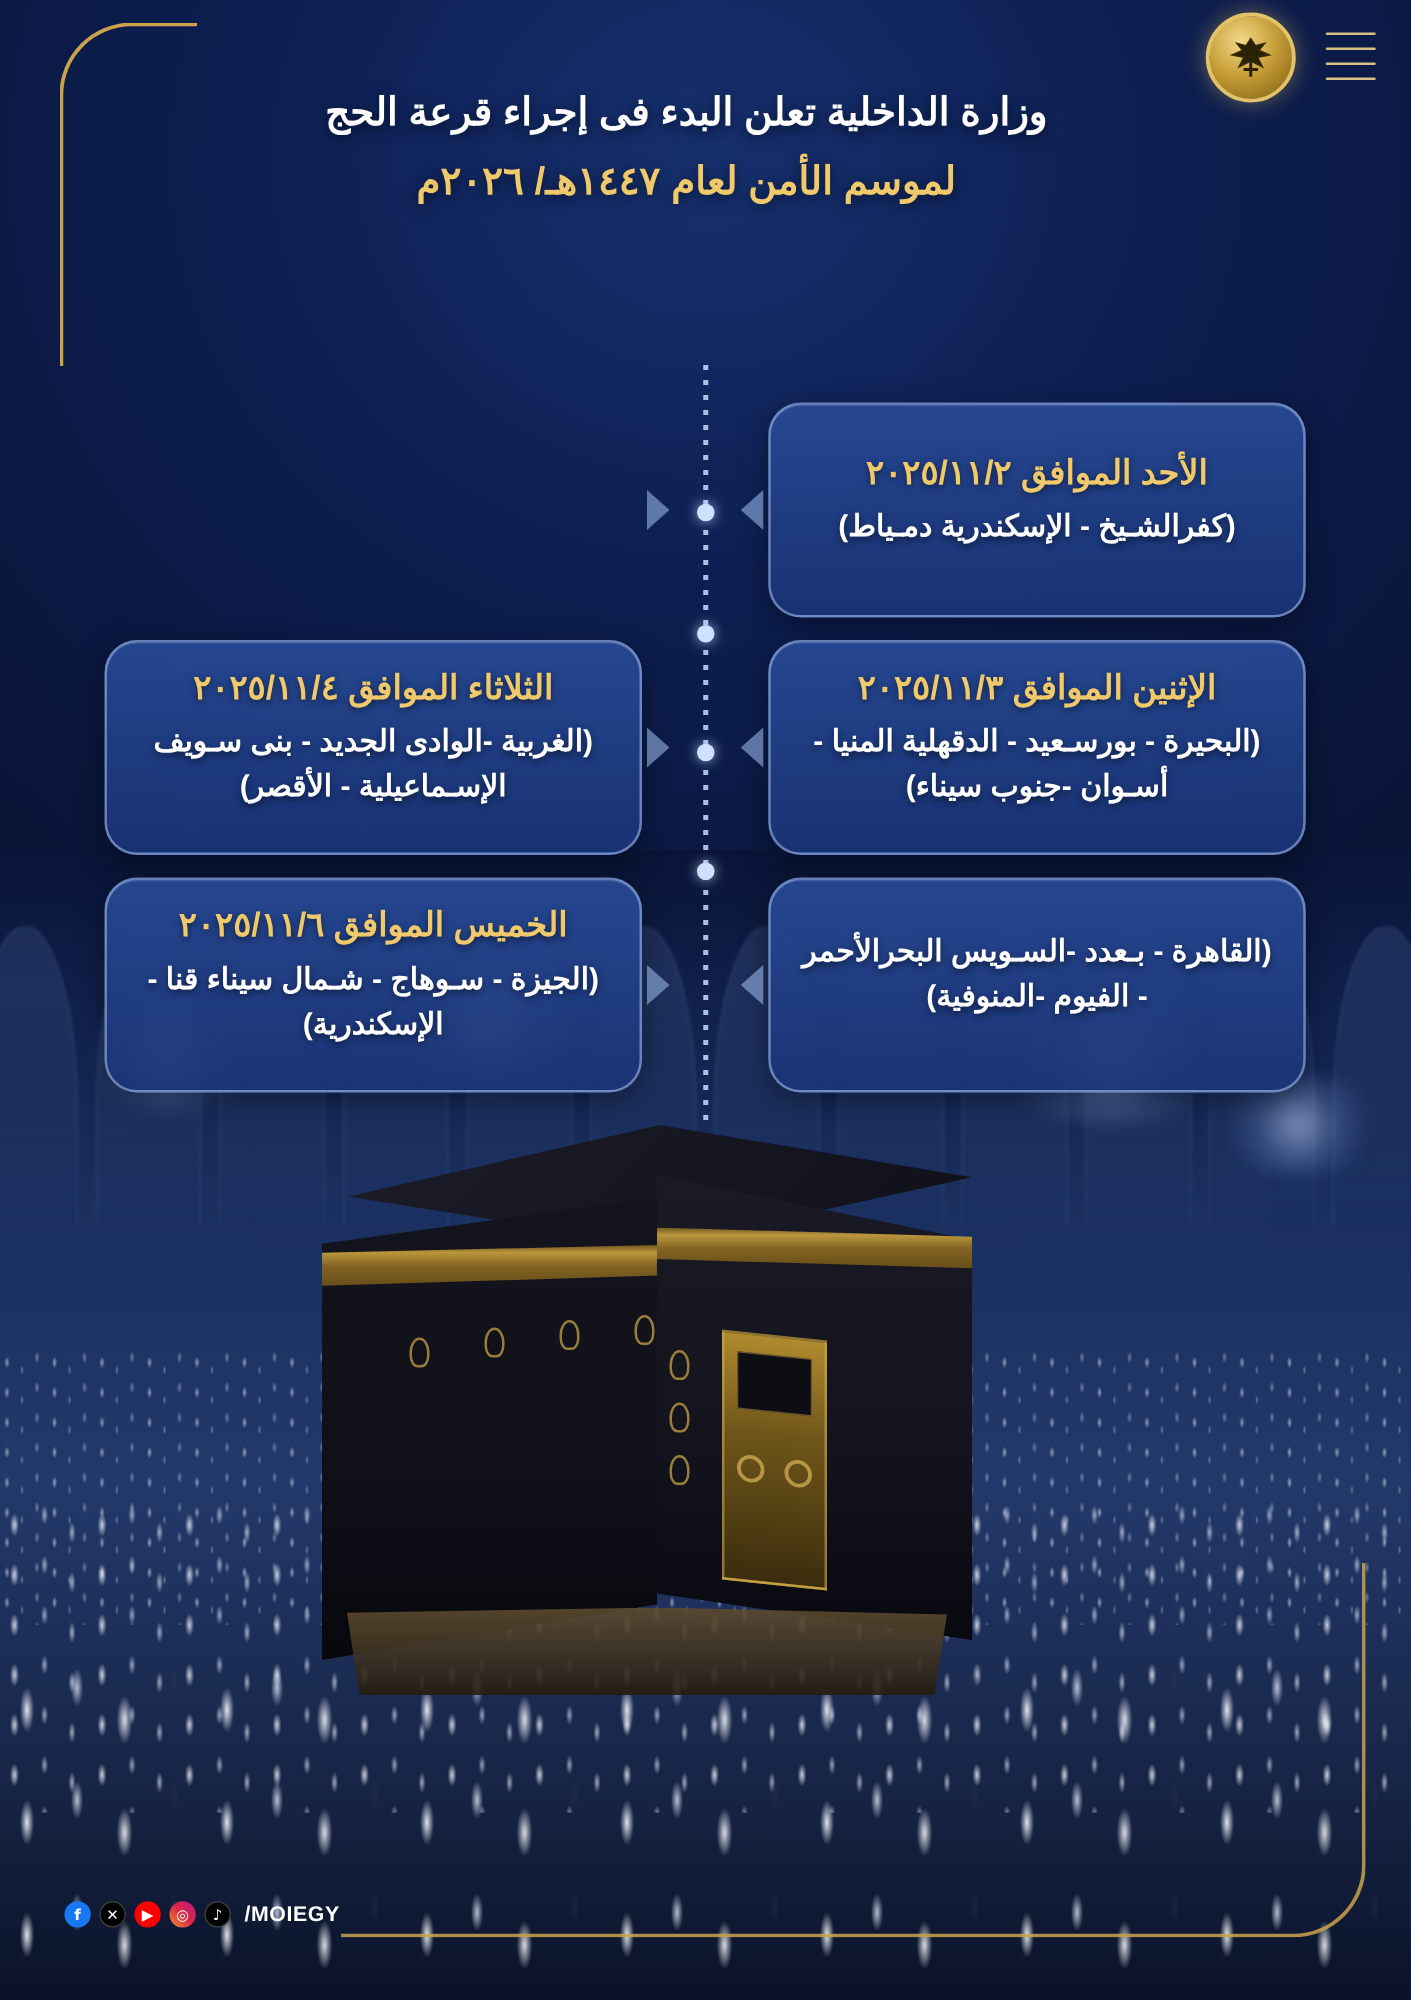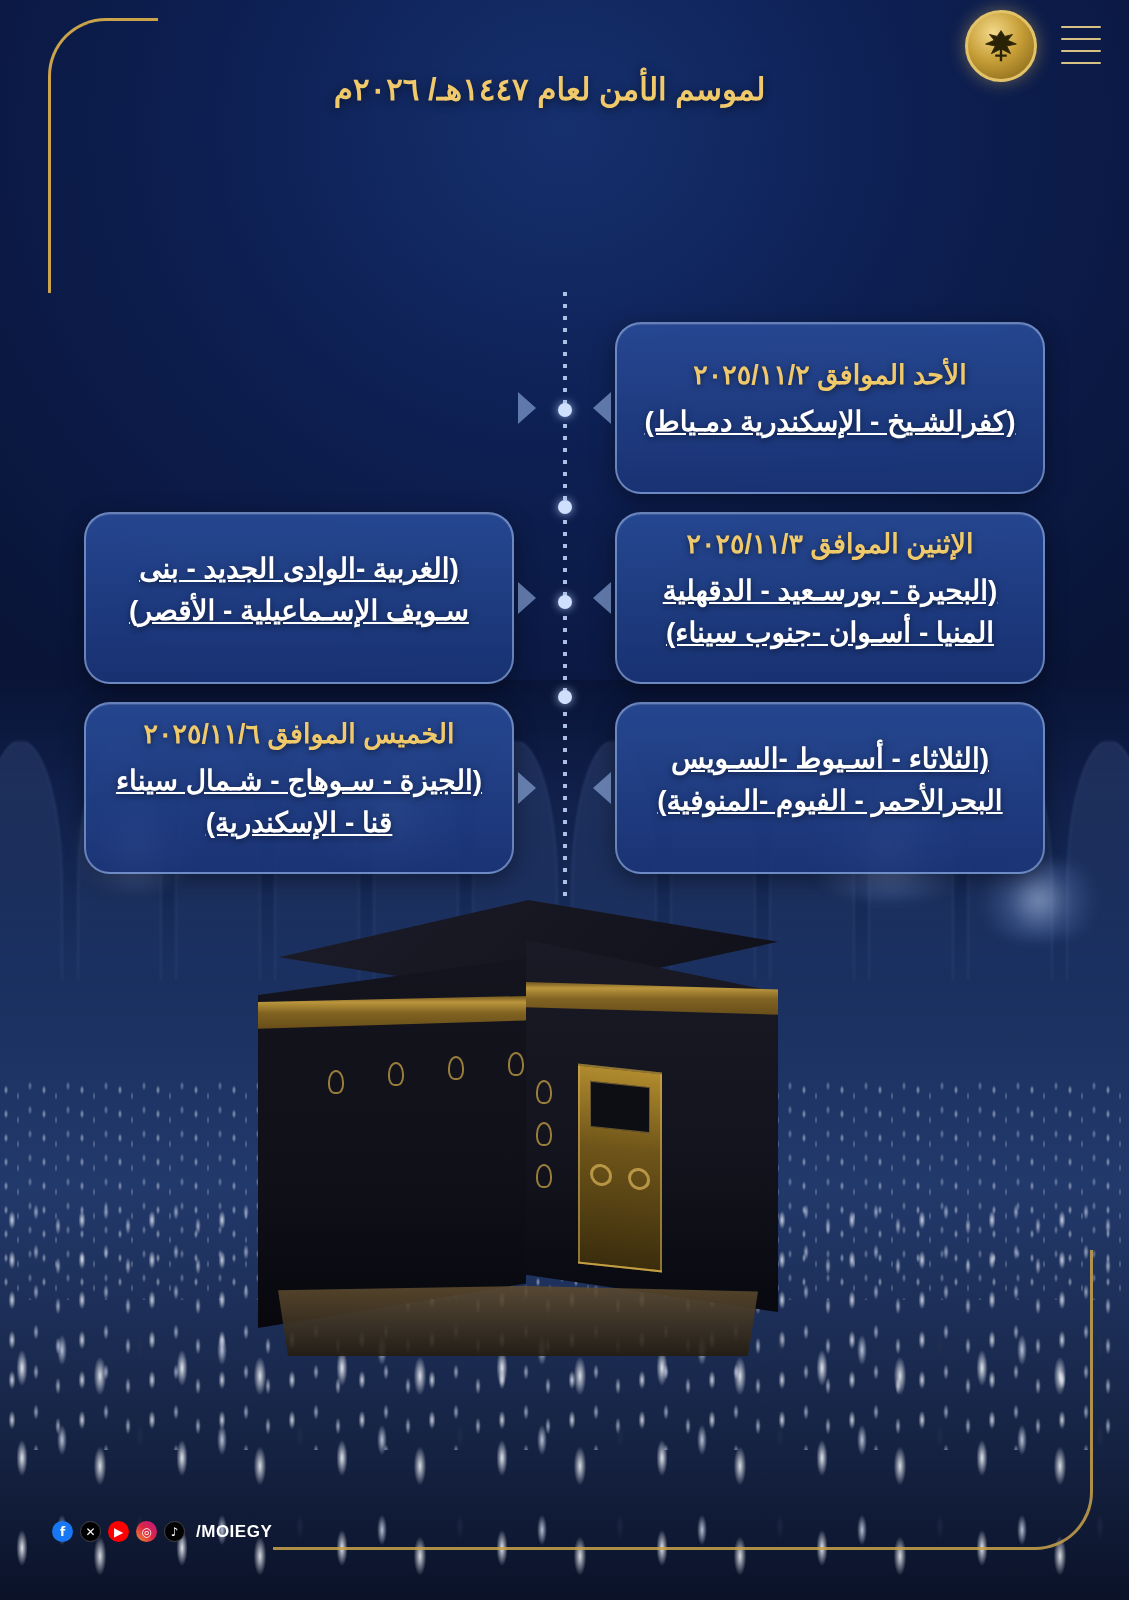--- a/index.html
+++ b/index.html
@@ -284,24 +284,23 @@
     color: #f0c96a;
     font-weight: bold;
     font-size: 27px;
     line-height: 1.35;
     margin-bottom: 8px;
     text-shadow: 0 2px 6px rgba(0,0,0,0.5);
   }
   .card .govs {
     color: #ffffff;
     font-weight: bold;
-    font-size: 28px;
+    font-size: 24px;
     line-height: 1.5;
     text-shadow: 0 2px 6px rgba(0,0,0,0.5);
-    text-decoration: underline;
   }
 
   
   .arrow {
     position: absolute;
     top: 50%;
     width: 0; height: 0;
     transform: translateY(-50%);
     border-top: 16px solid transparent;
     border-bottom: 16px solid transparent;
@@ -408,20 +407,21 @@
   </div>
 
   <div id="menu-icon">
     <i></i>
       <i></i>
       <i></i>
       <i></i>
   </div>
 
   <div id="headline">
+    <div>وزارة الداخلية تعلن البدء فى إجراء قرعة الحج</div>
     <div class="gold">لموسم الأمن لعام ١٤٤٧هـ/ ٢٠٢٦م</div>
   </div>
 
   <div id="timeline">
     <div class="tl-node" style="top:118px;"></div>
     <div class="tl-node" style="top:215px;"></div>
     <div class="tl-node" style="top:310px;"></div>
     <div class="tl-node" style="top:405px;"></div>
   </div>
 
@@ -437,27 +437,28 @@
     </div>
 
     <div class="row">
       <div class="card">
         <div class="date">الإثنين الموافق ٢٠٢٥/١١/٣</div>
         <div class="govs">(البحيرة - بورسـعيد - الدقهلية المنيا - أسـوان -جنوب سيناء)</div>
       </div>
       <div class="arrow right-card"></div>
       <div class="arrow left-card"></div>
       <div class="card">
+        <div class="date">الثلاثاء الموافق ٢٠٢٥/١١/٤</div>
         <div class="govs">(الغربية -الوادى الجديد - بنى سـويف الإسـماعيلية - الأقصر)</div>
       </div>
     </div>
 
     <div class="row">
       <div class="card">
-        <div class="govs">(الثلاثاء - أسـيوط -السـويس البحرالأحمر - الفيوم -المنوفية)</div>
+        <div class="govs">(القاهرة - بـعدد -السـويس البحرالأحمر - الفيوم -المنوفية)</div>
       </div>
       <div class="arrow right-card"></div>
       <div class="arrow left-card"></div>
       <div class="card">
         <div class="date">الخميس الموافق ٢٠٢٥/١١/٦</div>
         <div class="govs">(الجيزة - سـوهاج - شـمال سيناء قنا - الإسكندرية)</div>
       </div>
     </div>
 
   </div>

